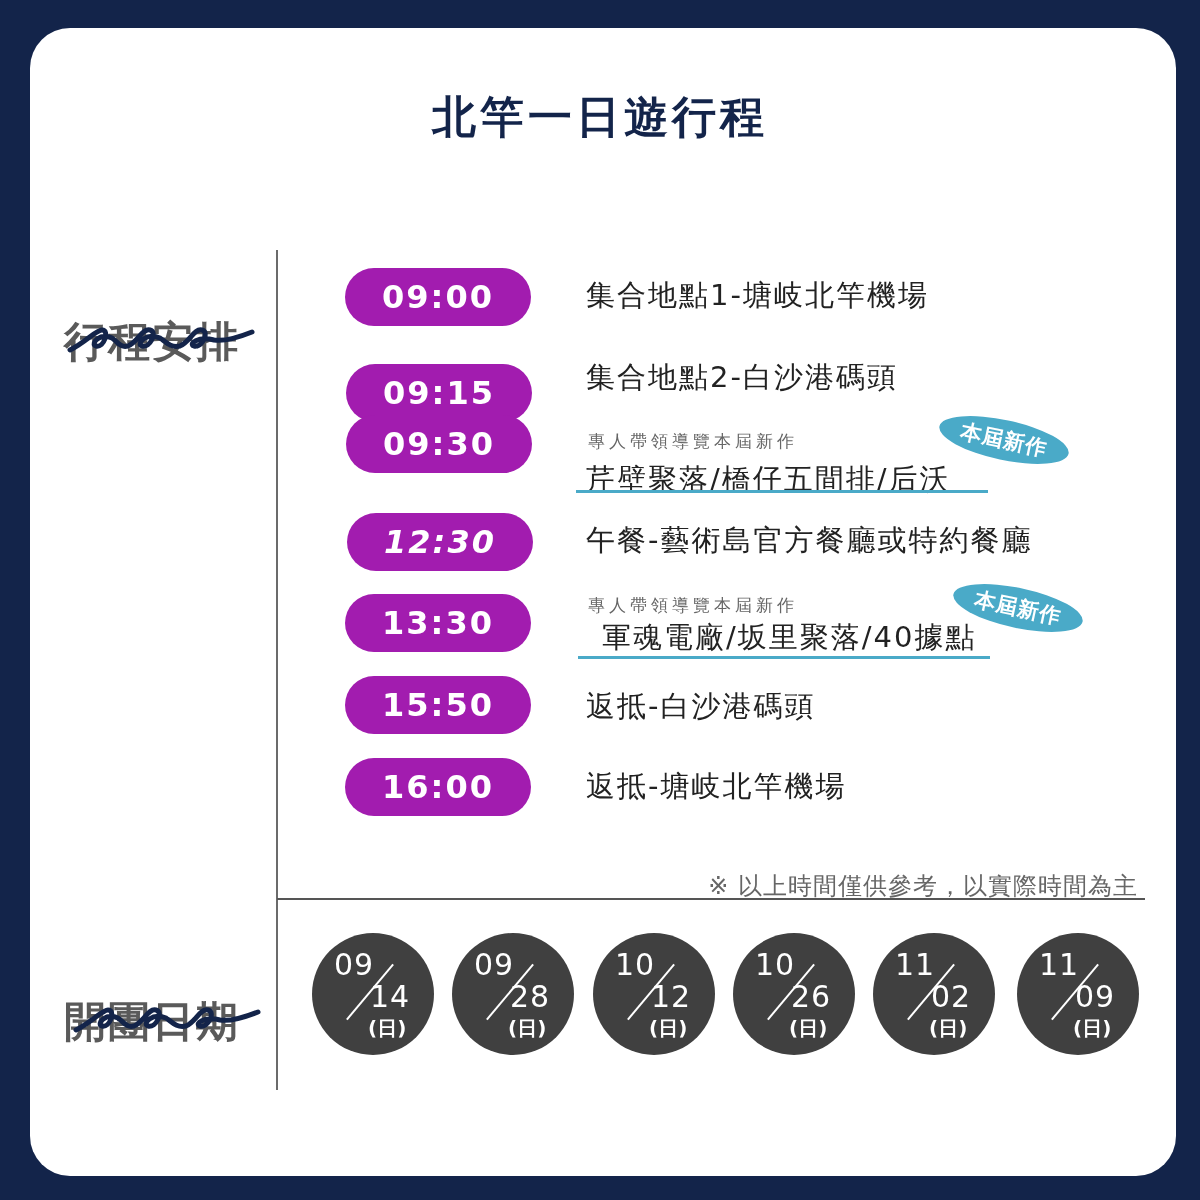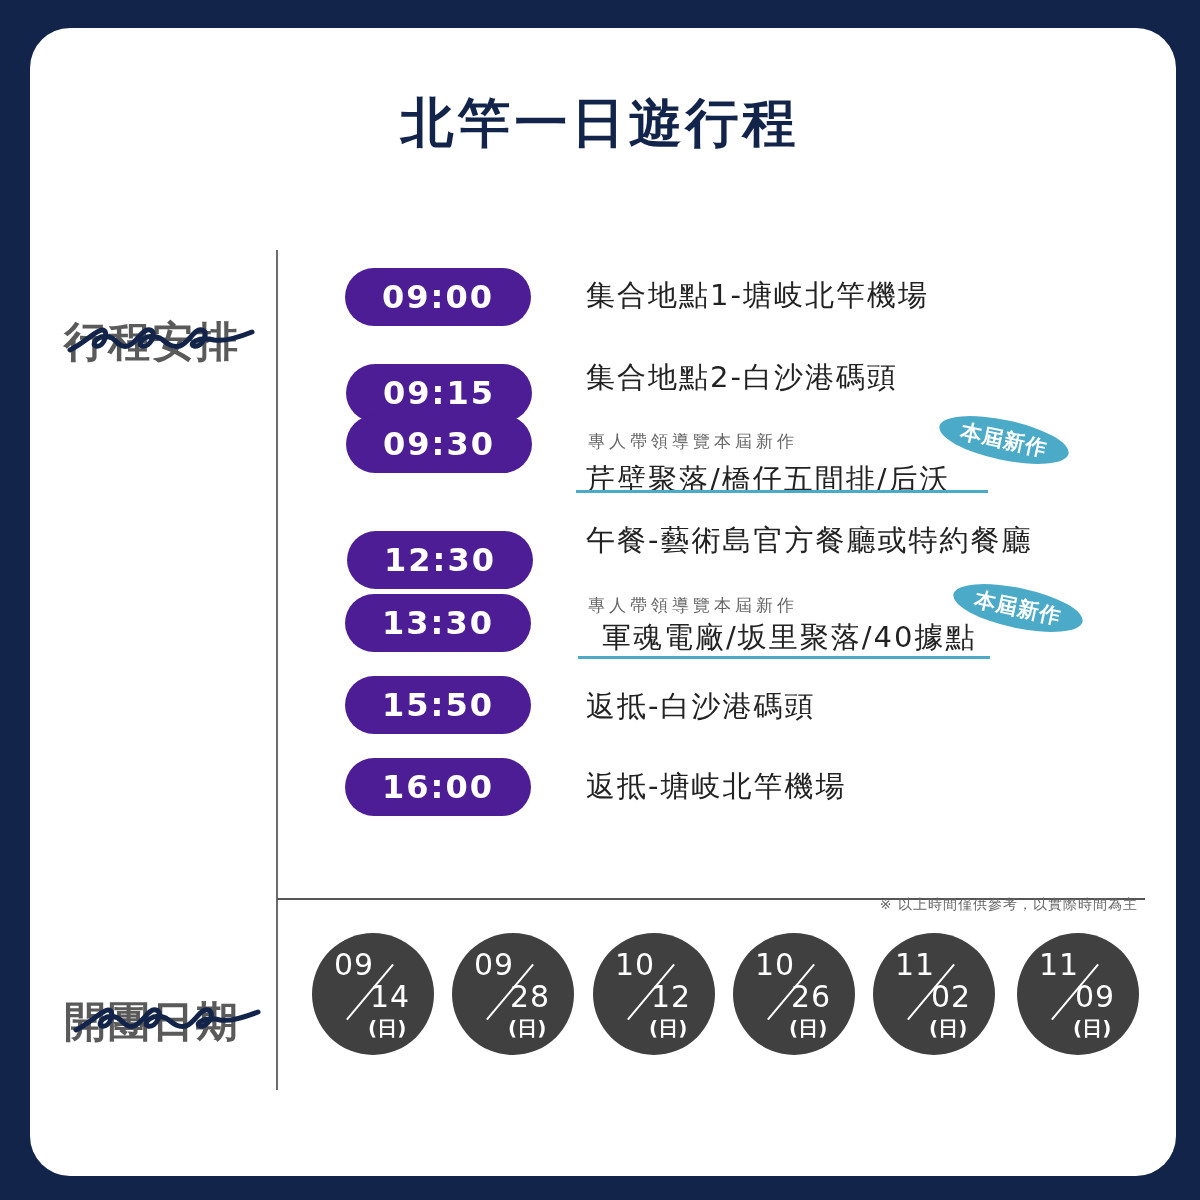--- a/index.html
+++ b/index.html
@@ -13,21 +13,21 @@
     position: absolute;
     left: 30px; top: 28px;
     width: 1146px; height: 1148px;
     background: #ffffff;
     border-radius: 40px;
   }
   .title {
     position: absolute;
     left: 0; right: 0; top: 88px;
     text-align: center;
-    font-size: 53px;
+    font-size: 44px;
     font-weight: bold;
     color: #13244a;
     letter-spacing: 4px;
   }
   .vline {
     position: absolute;
     left: 276px; top: 250px;
     width: 2px; height: 840px;
     background: #6b6b6b;
   }
@@ -44,21 +44,21 @@
     font-weight: bold;
     color: #5a5a5a;
     letter-spacing: 2px;
     margin-top: 44px;
   }
   .squiggle { position: absolute; }
   .pill {
     position: absolute;
     width: 186px; height: 58px;
     border-radius: 29px;
-    background: #4c1d95;
+    background: #a21caf;
     color: #fff;
     font-size: 32px;
     font-weight: bold;
     display: flex; align-items: center; justify-content: center;
     letter-spacing: 2px;
   }
   .desc {
     position: absolute;
     left: 586px;
     font-size: 29px;
@@ -86,22 +86,22 @@
     background: #4aaac8;
     color: #fff;
     font-size: 21px;
     font-weight: bold;
     display: flex; align-items: center; justify-content: center;
     transform: rotate(12deg);
     letter-spacing: 1px;
   }
   .note {
     position: absolute;
-    right: 62px; top: 896px;
-    font-size: 14px;
+    right: 62px; top: 870px;
+    font-size: 24px;
     color: #666;
     letter-spacing: 1px;
   }
   .date-circle {
     position: absolute;
     top: 933px;
     width: 122px; height: 122px;
     border-radius: 50%;
     background: #404040;
     color: #fff;
@@ -150,21 +150,21 @@
 
 <div class="pill" style="left:346px;top:350px;margin-top:14px;">09:15</div>
 <div class="desc" style="top:358px;">集合地點2-白沙港碼頭</div>
 
 <div class="pill" style="left:346px;top:415px;">09:30</div>
 <div class="sub" style="top:430px;">專人帶領導覽本屆新作</div>
 <div class="desc" style="top:454px;margin-top:6px;">芹壁聚落/橋仔五間排/后沃</div>
 <div class="underline" style="left:576px;top:490px;width:412px;"></div>
 <div class="badge" style="left:938px;top:420px;">本屆新作</div>
 
-<div class="pill" style="left:347px;top:531px;">12:30</div>
+<div class="pill" style="left:347px;top:513px;font-style:italic;">12:30</div>
 <div class="desc" style="top:521px;">午餐-藝術島官方餐廳或特約餐廳</div>
 
 <div class="pill" style="left:345px;top:594px;">13:30</div>
 <div class="sub" style="top:594px;">專人帶領導覽本屆新作</div>
 <div class="desc" style="top:618px;margin-left:16px;">軍魂電廠/坂里聚落/40據點</div>
 <div class="underline" style="left:578px;top:656px;width:412px;"></div>
 <div class="badge" style="left:952px;top:588px;">本屆新作</div>
 
 <div class="pill" style="left:345px;top:676px;">15:50</div>
 <div class="desc" style="top:687px;">返抵-白沙港碼頭</div>

